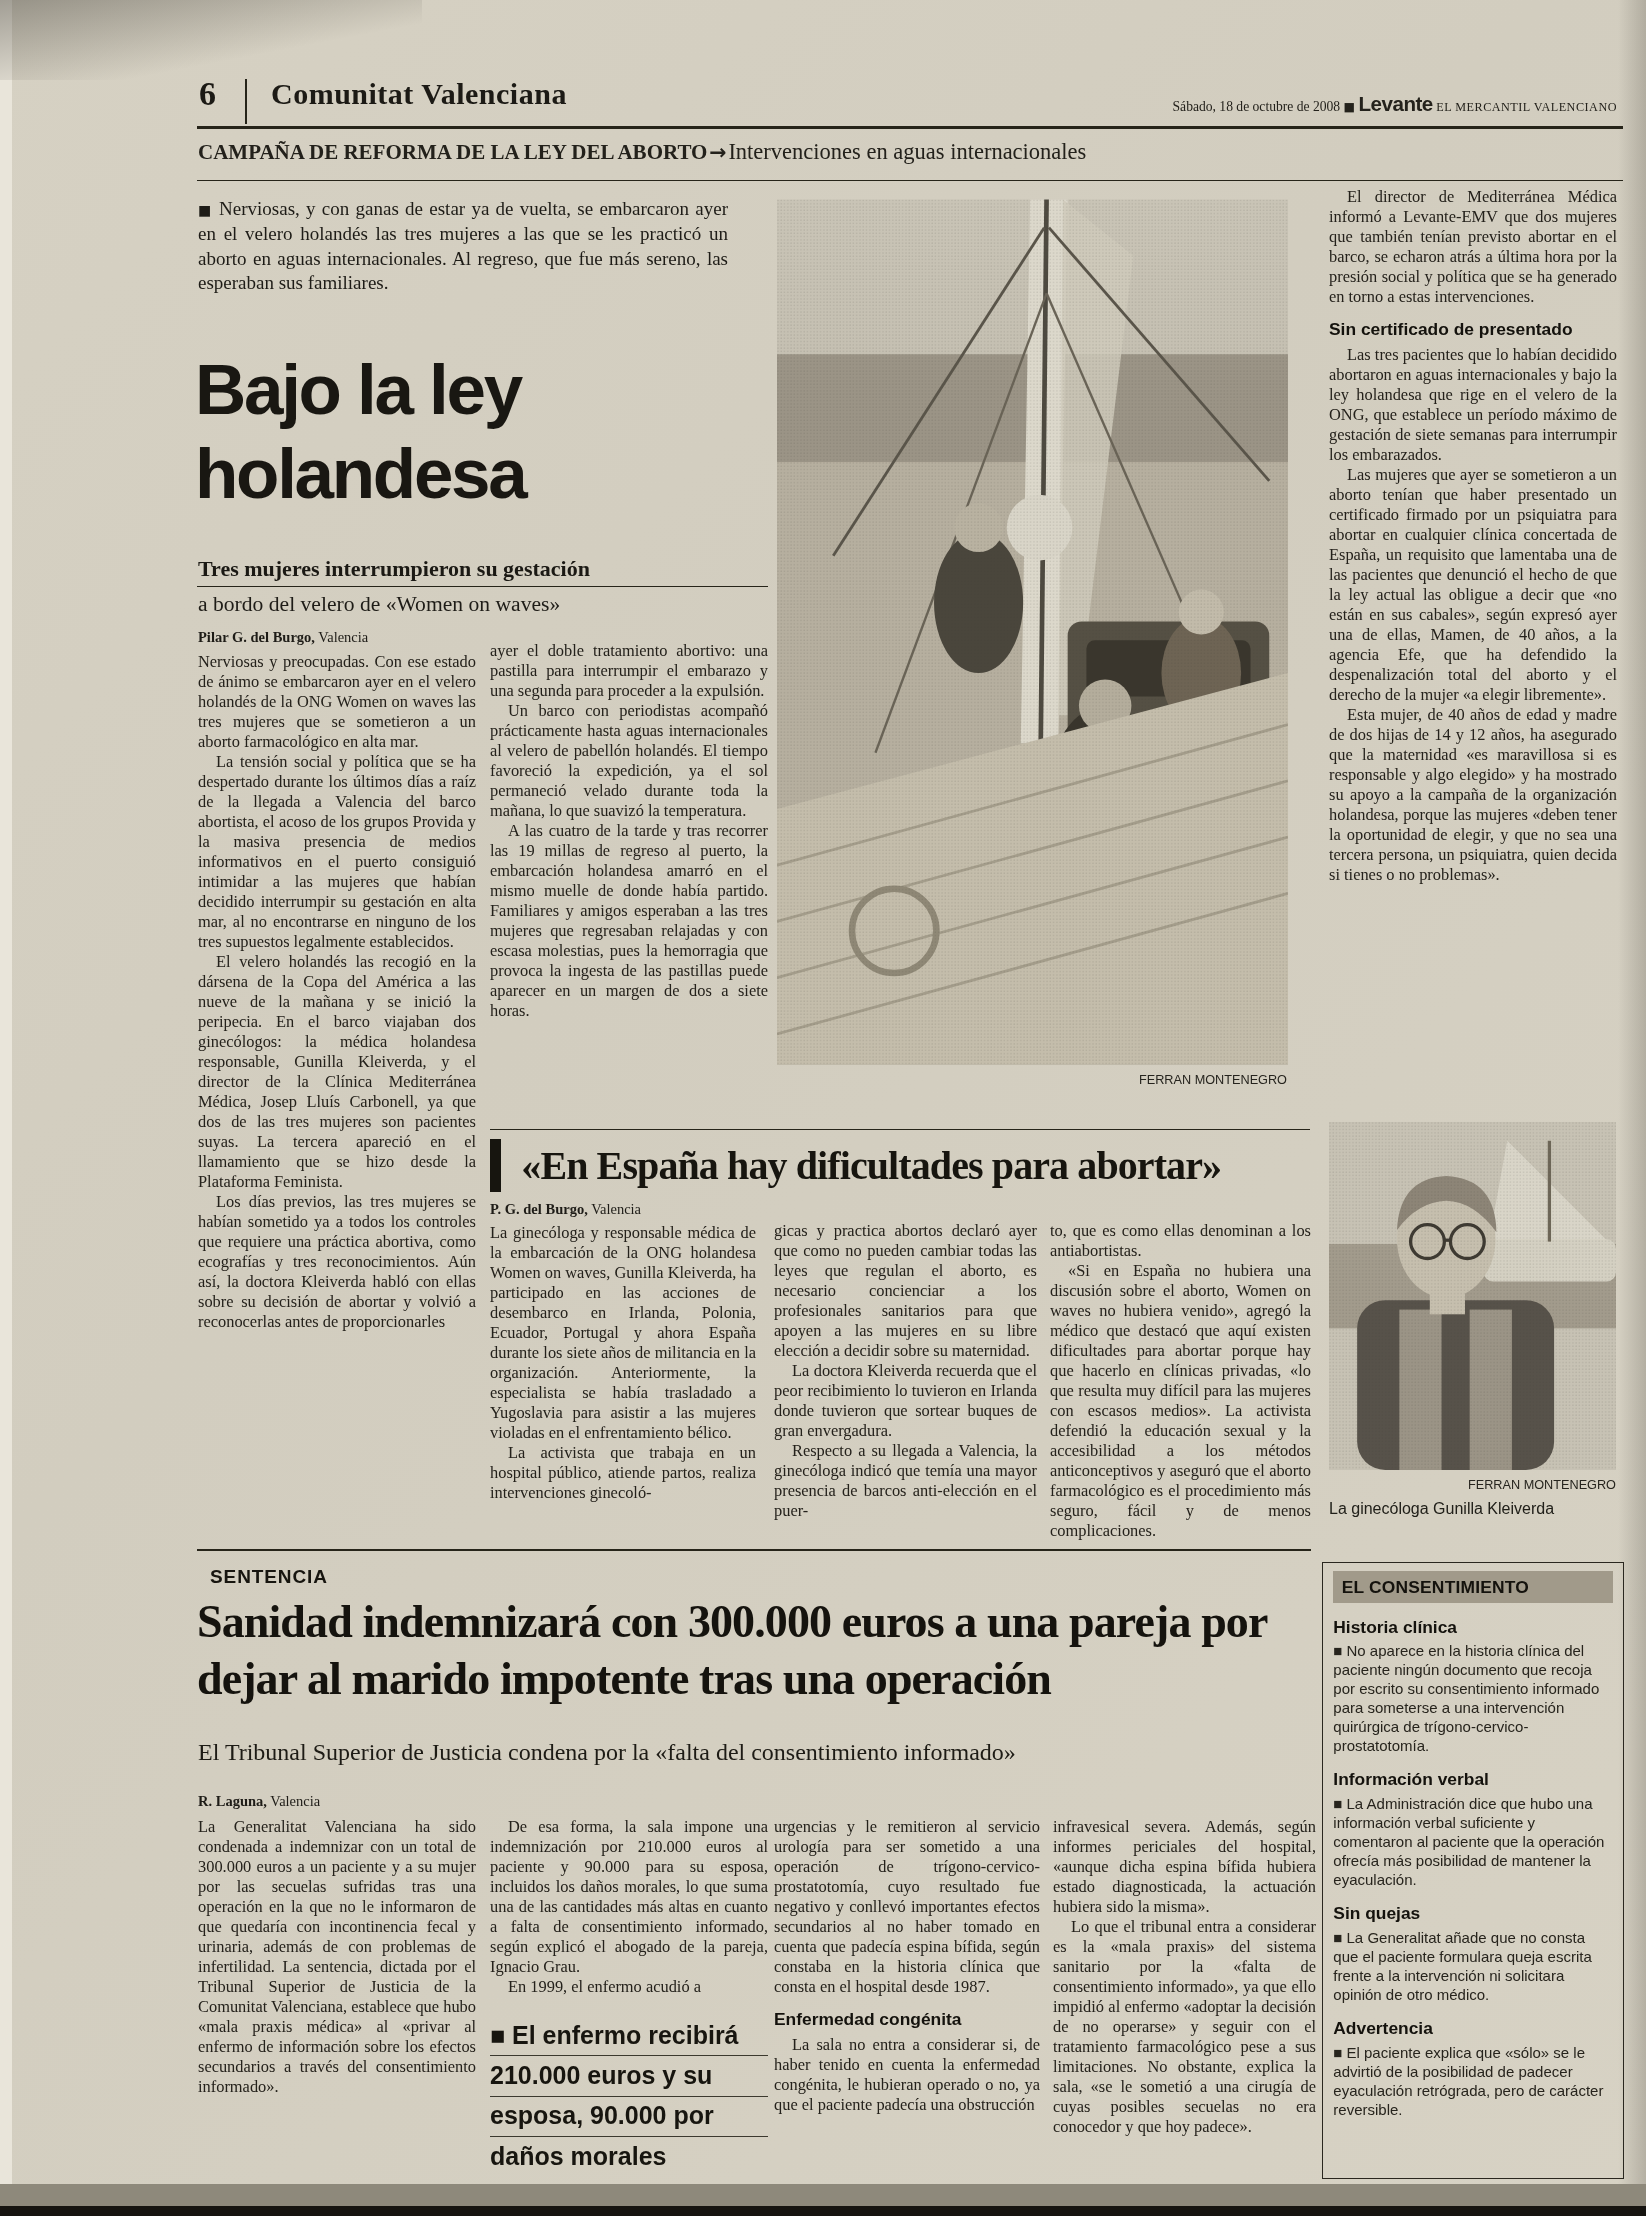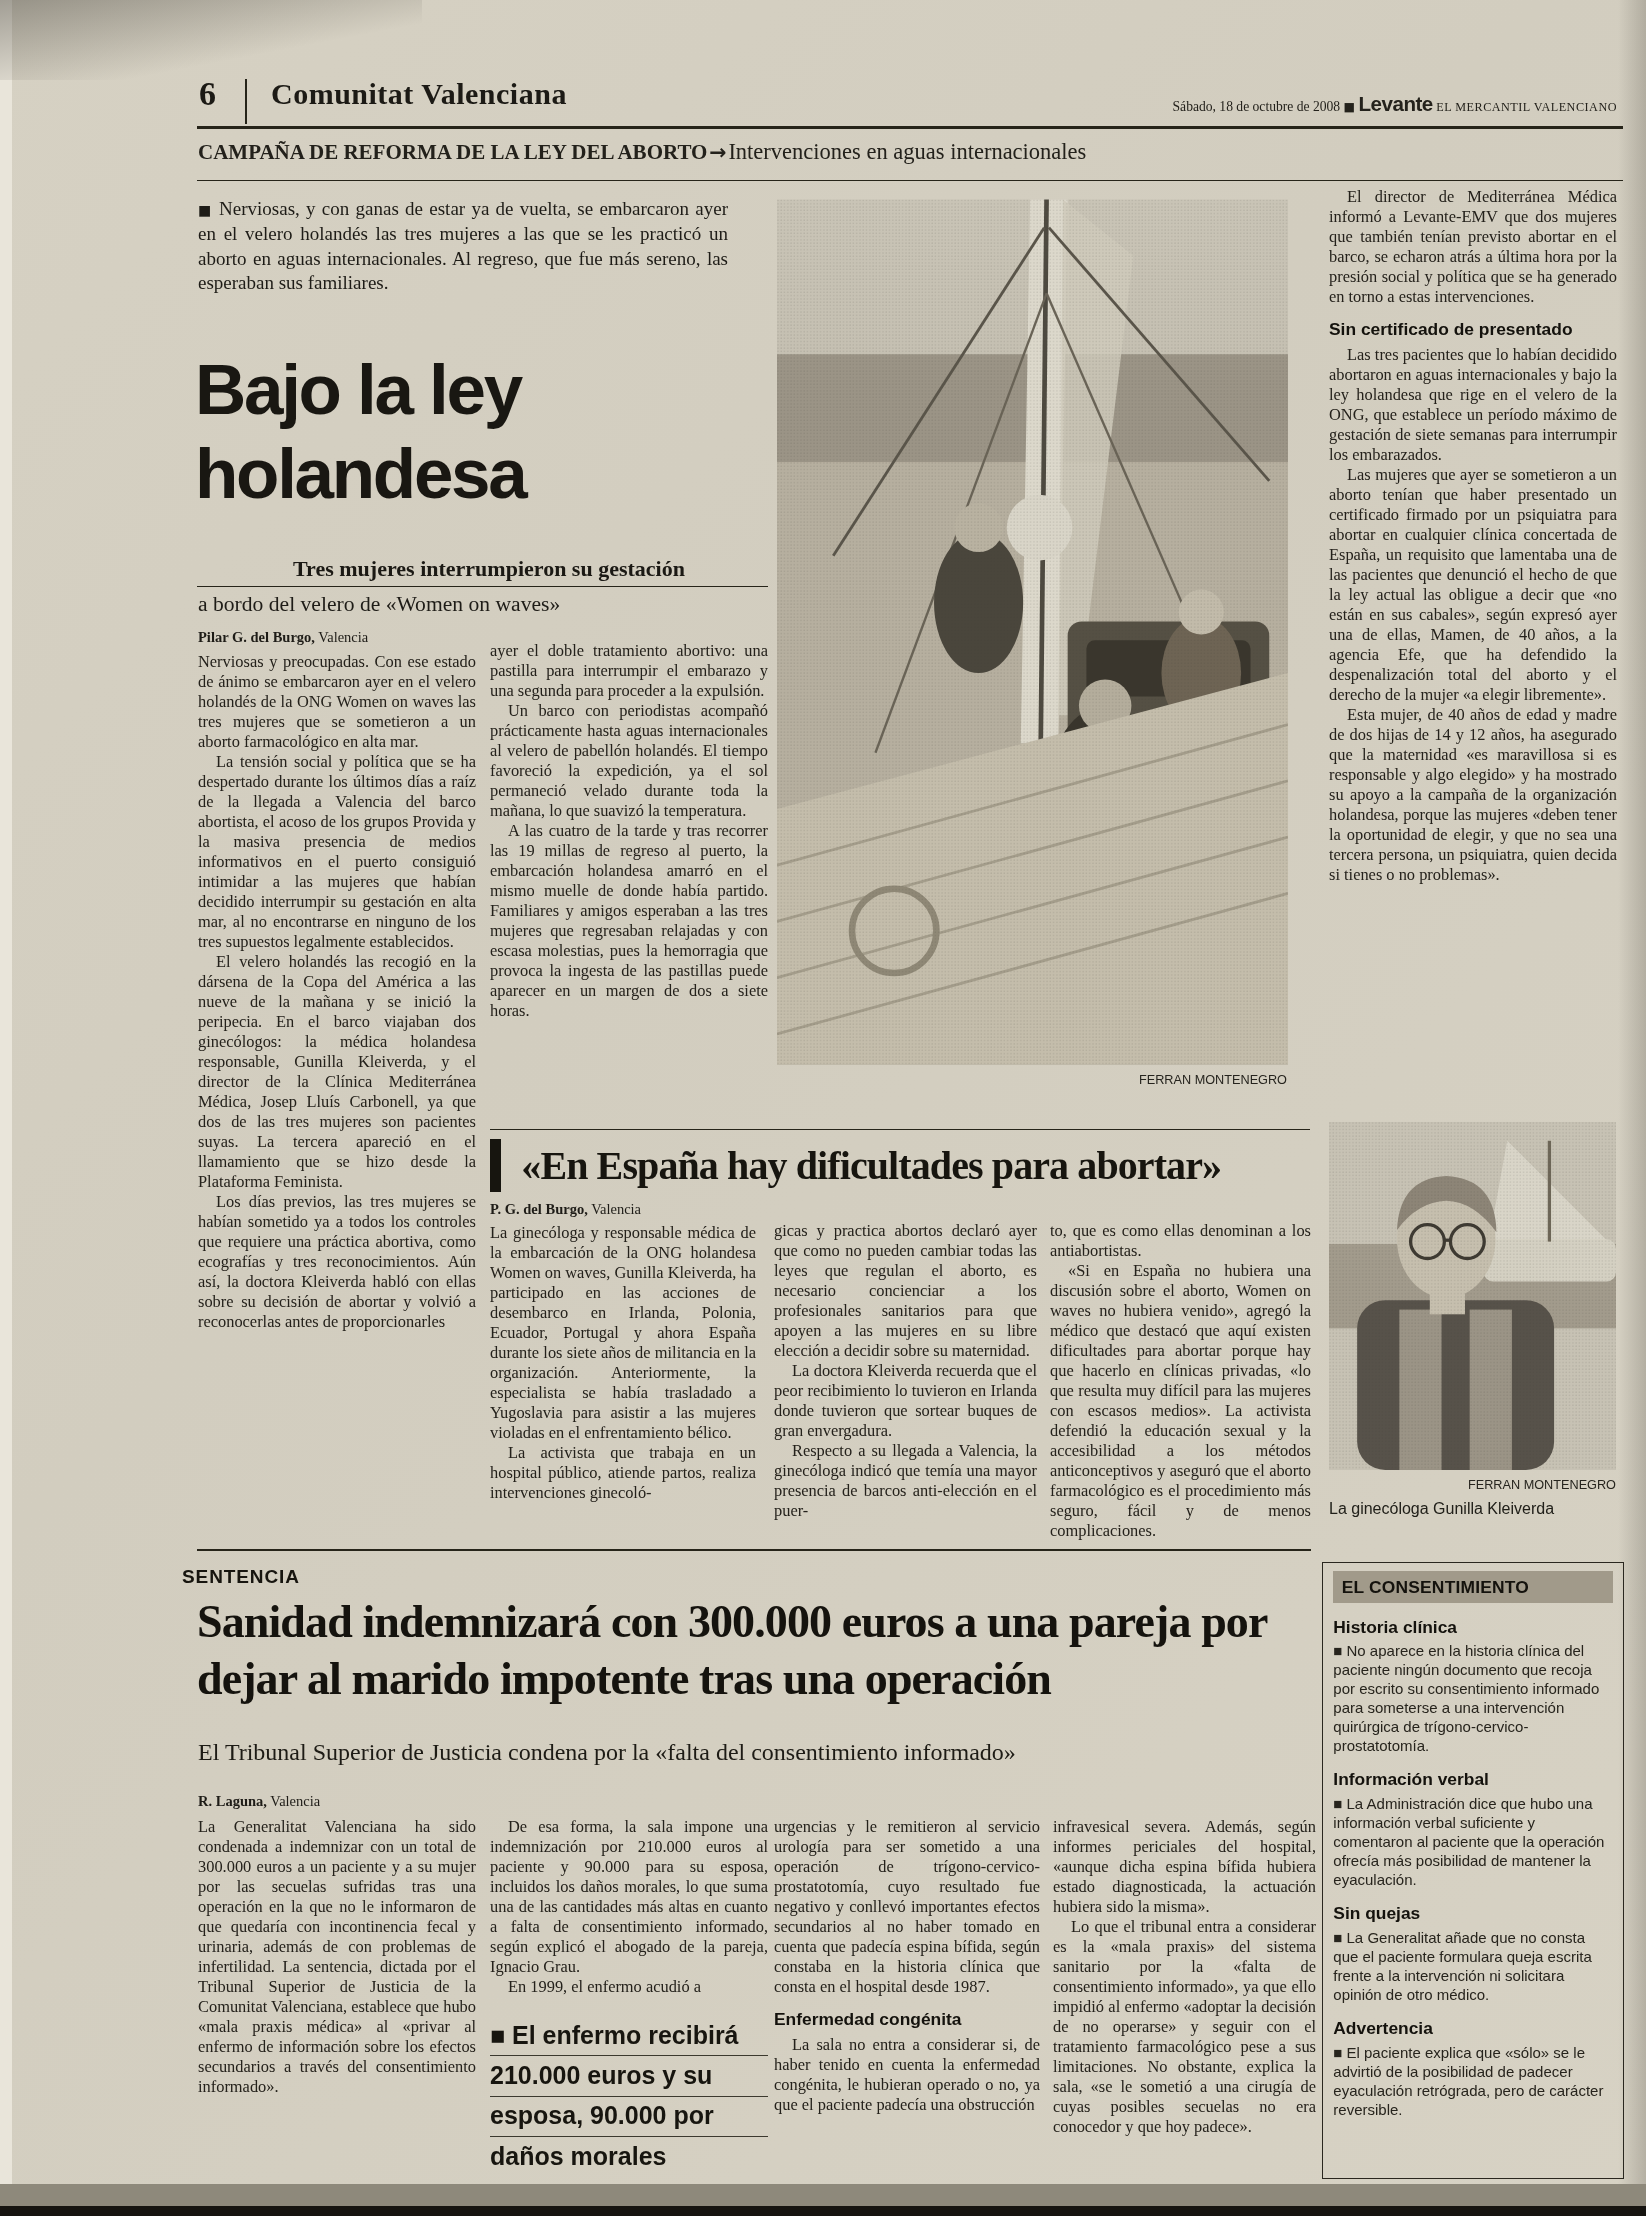--- a/index.html
+++ b/index.html
@@ -87,21 +87,21 @@
     <span class="kickarrow">→</span>
     <span class="kick2">Intervenciones en aguas internacionales</span>
   </div>
   <div class="rule" style="left:197px;top:180px;width:1426px;height:1.4px;"></div>
 
   <p class="abs lead" style="left:198px;top:197px;width:530px;">
     <span class="sq">■</span>
     <span>Nerviosas, y con ganas de estar ya de vuelta, se embarcaron ayer en el velero holandés las tres mujeres a las que se les practicó un aborto en aguas internacionales. Al regreso, que fue más sereno, las esperaban sus familiares.</span>
   </p>
   <h1 class="abs" style="left:195px;top:348px;width:586px;">Bajo la ley holandesa</h1>
-  <div class="abs deck-b" style="left:198px;top:556px;width:582px;text-align:center;">Tres mujeres interrumpieron su gestación</div>
+  <div class="abs deck-b" style="left:198px;top:556px;width:582px;">Tres mujeres interrumpieron su gestación</div>
   <div class="rule" style="left:197px;top:586px;width:571px;height:1.4px;"></div>
   <div class="abs deck-r" style="left:198px;top:592px;width:582px;">a bordo del velero de «Women on waves»</div>
 
   <div class="abs col" style="left:198px;top:629px;width:278px;height:915px;">
     <div class="byline">
       <span class="bn">Pilar G. del Burgo,</span>
       <span>Valencia</span>
     </div>
     <div class="flush-first">
         <p class="bp">Nerviosas y preocupadas. Con ese estado de ánimo se embarcaron ayer en el velero holandés de la ONG Women on waves las tres mujeres que se sometieron a un aborto farmacológico en alta mar.</p>
@@ -211,21 +211,21 @@
       <p class="bp">gicas y practica abortos declaró ayer que como no pueden cambiar todas las leyes que regulan el aborto, es necesario concienciar a los profesionales sanitarios para que apoyen a las mujeres en su libre elección a decidir sobre su maternidad.</p>
       <p class="bp">La doctora Kleiverda recuerda que el peor recibimiento lo tuvieron en Irlanda donde tuvieron que sortear buques de gran envergadura.</p>
       <p class="bp">Respecto a su llegada a Valencia, la ginecóloga indicó que temía una mayor presencia de barcos anti-elección en el puer-</p>
     </div>
   <div class="abs col flush-first" style="left:1050px;top:1221px;width:261px;height:327px;">
       <p class="bp">to, que es como ellas denominan a los antiabortistas.</p>
       <p class="bp">«Si en España no hubiera una discusión sobre el aborto, Women on waves no hubiera venido», agregó la médico que destacó que aquí existen dificultades para abortar porque hay que hacerlo en clínicas privadas, «lo que resulta muy difícil para las mujeres con escasos medios». La activista defendió la educación sexual y la accesibilidad a los métodos anticonceptivos y aseguró que el aborto farmacológico es el procedimiento más seguro, fácil y de menos complicaciones.</p>
     </div>
 
   <div class="rule" style="left:197px;top:1549px;width:1114px;height:1.9px;"></div>
-  <div class="abs s-kick" style="left:182px;top:1566px;text-align:right;">SENTENCIA</div>
+  <div class="abs s-kick" style="left:210px;top:1566px;text-align:right;">SENTENCIA</div>
   <h2 class="abs s-h" style="left:197px;top:1593px;width:1154px;">Sanidad indemnizará con 300.000 euros a una pareja por dejar al marido impotente tras una operación</h2>
   <div class="abs s-deck" style="left:198px;top:1739px;width:1126px;">El Tribunal Superior de Justicia condena por la «falta del consentimiento informado»</div>
 
   <div class="abs byline" style="left:198px;top:1793px;width:278px;">
     <span class="bn">R. Laguna,</span>
     <span>Valencia</span>
   </div>
 
   <div class="abs col flush-first" style="left:198px;top:1817px;width:278px;height:357px;">
       <p class="bp">La Generalitat Valenciana ha sido condenada a indemnizar con un total de 300.000 euros a un paciente y a su mujer por las secuelas sufridas tras una operación en la que no le informaron de que quedaría con incontinencia fecal y urinaria, además de con problemas de infertilidad. La sentencia, dictada por el Tribunal Superior de Justicia de la Comunitat Valenciana, establece que hubo «mala praxis médica» al «privar al enfermo de información sobre los efectos secundarios a través del consentimiento informado».</p>

